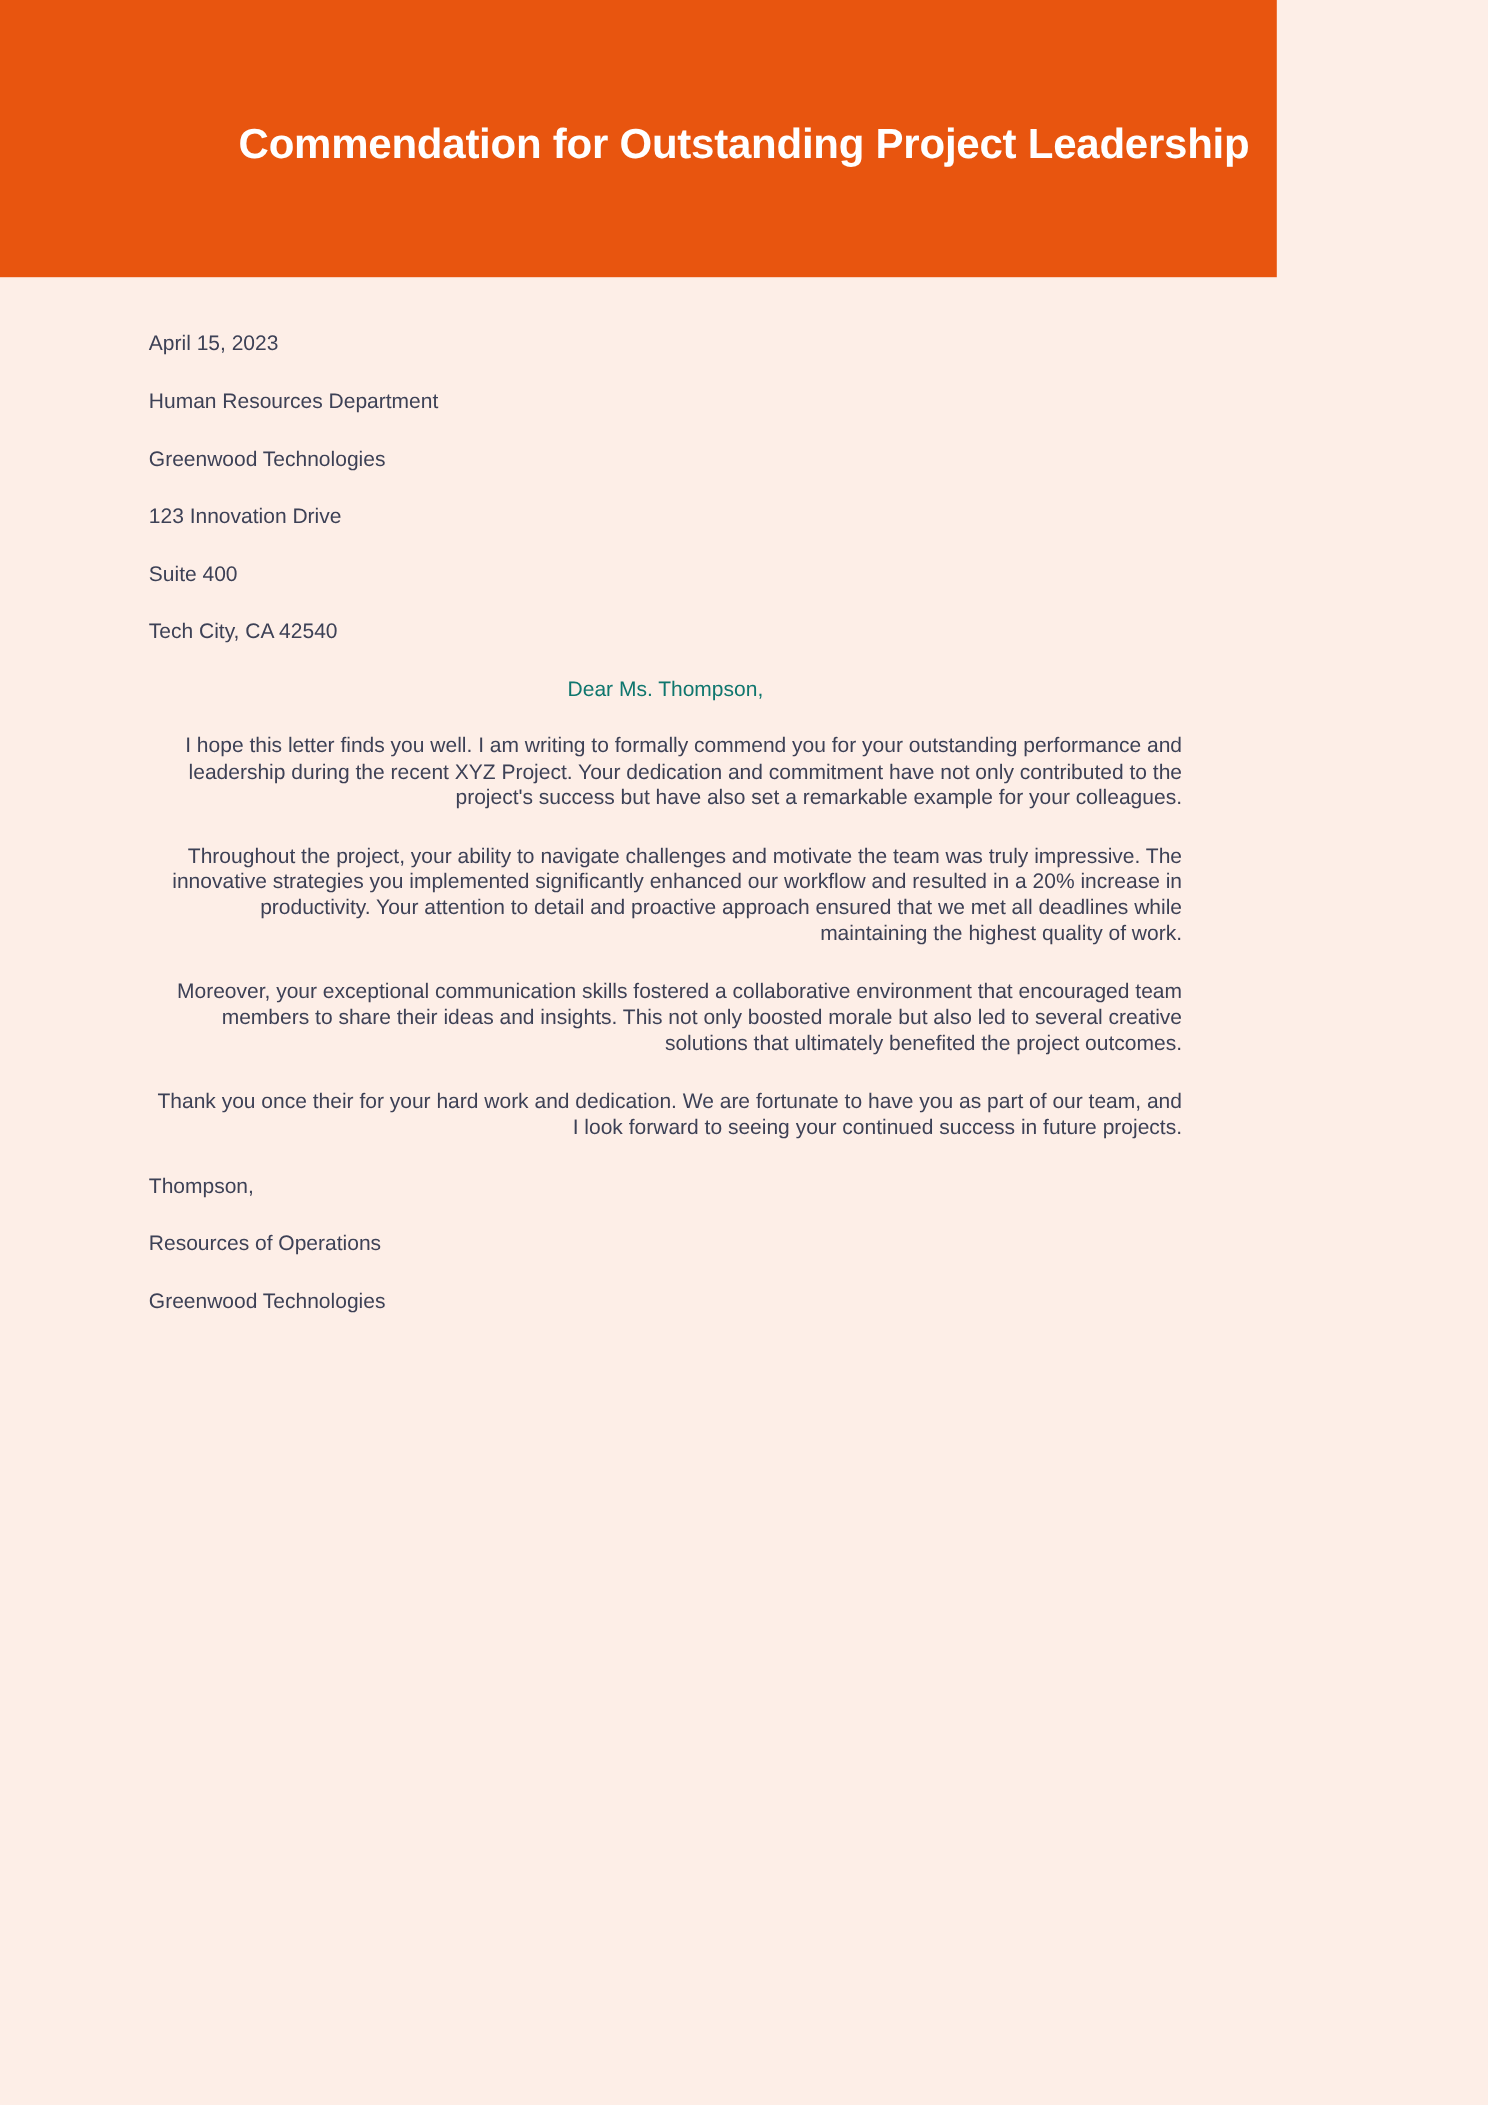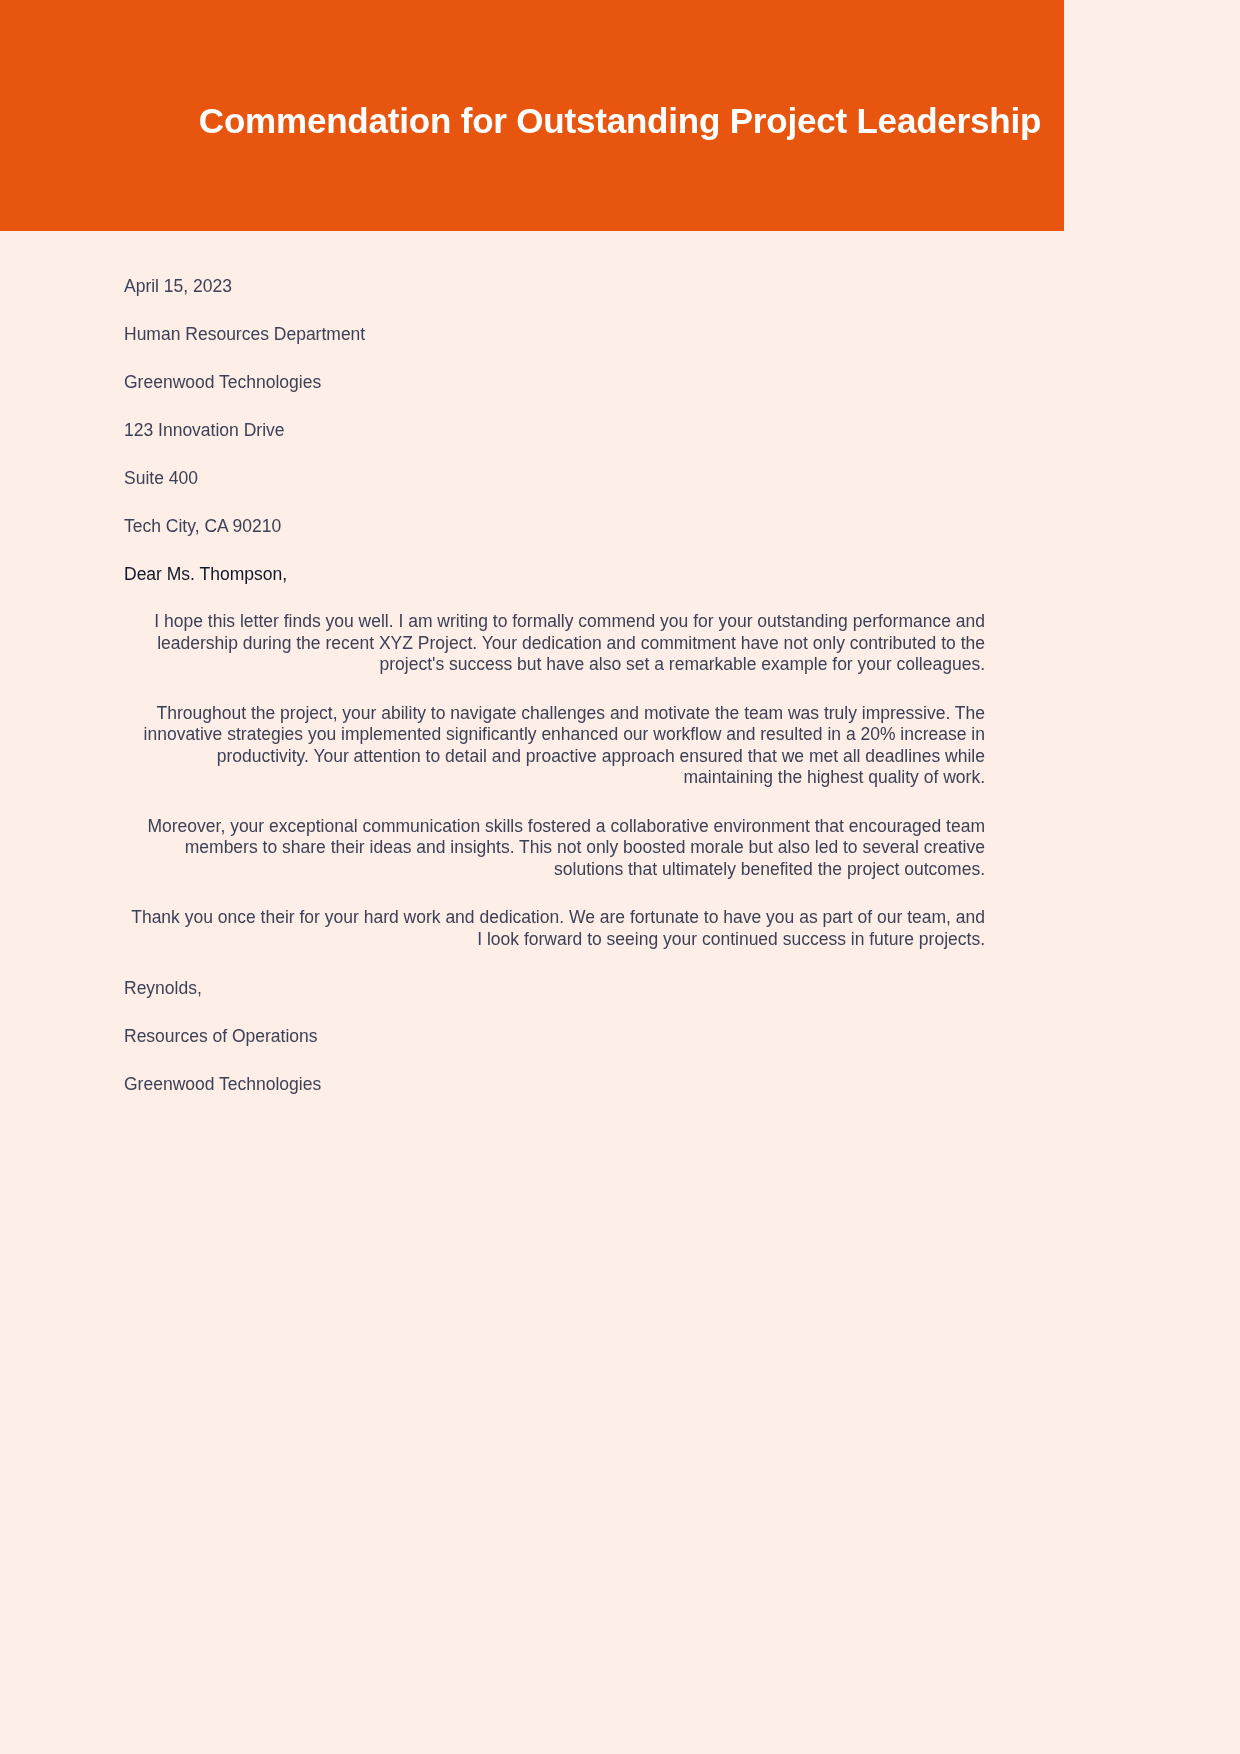--- a/index.html
+++ b/index.html
@@ -61,25 +61,26 @@
   .addr-line {
     color: #3d4156;
     font-family: "Liberation Sans", sans-serif;
     font-size: 17.5px;
     line-height: 22px;
     margin: 0 0 26px 0;
     letter-spacing: 0px;
   }
 
   .salutation {
-    color: #0f172a;
+    color: #0f766e;
     font-family: "Liberation Sans", sans-serif;
     font-size: 17.5px;
     line-height: 22px;
     margin: 0 0 26px 0;
+    text-align: center;
   }
 
   .para {
     color: #3d4156;
     font-family: "Liberation Sans", sans-serif;
     font-size: 17.5px;
     line-height: 21.5px;
     margin: 0 0 27px 0;
     text-align: right;
   }
@@ -106,33 +107,33 @@
     <p class="addr-line">April 15, 2023</p>
 
     <p class="addr-line">Human Resources Department</p>
 
     <p class="addr-line">Greenwood Technologies</p>
 
     <p class="addr-line">123 Innovation Drive</p>
 
     <p class="addr-line">Suite 400</p>
 
-    <p class="addr-line">Tech City, CA 90210</p>
+    <p class="addr-line">Tech City, CA 42540</p>
 
     <p class="salutation">Dear Ms. Thompson,</p>
 
     <p class="para">I hope this letter finds you well. I am writing to formally commend you for your outstanding performance and leadership during the recent XYZ Project. Your dedication and commitment have not only contributed to the project's success but have also set a remarkable example for your colleagues.</p>
 
     <p class="para">Throughout the project, your ability to navigate challenges and motivate the team was truly impressive. The innovative strategies you implemented significantly enhanced our workflow and resulted in a 20% increase in productivity. Your attention to detail and proactive approach ensured that we met all deadlines while maintaining the highest quality of work.</p>
 
     <p class="para">Moreover, your exceptional communication skills fostered a collaborative environment that encouraged team members to share their ideas and insights. This not only boosted morale but also led to several creative solutions that ultimately benefited the project outcomes.</p>
 
     <p class="para">Thank you once their for your hard work and dedication. We are fortunate to have you as part of our team, and I look forward to seeing your continued success in future projects.</p>
 
-    <p class="closing-line">Reynolds,</p>
+    <p class="closing-line">Thompson,</p>
 
 
     <p class="closing-line">Resources of Operations</p>
 
     <p class="closing-line">Greenwood Technologies</p>
 
   </div>
 </div>
 
 </body></html>

